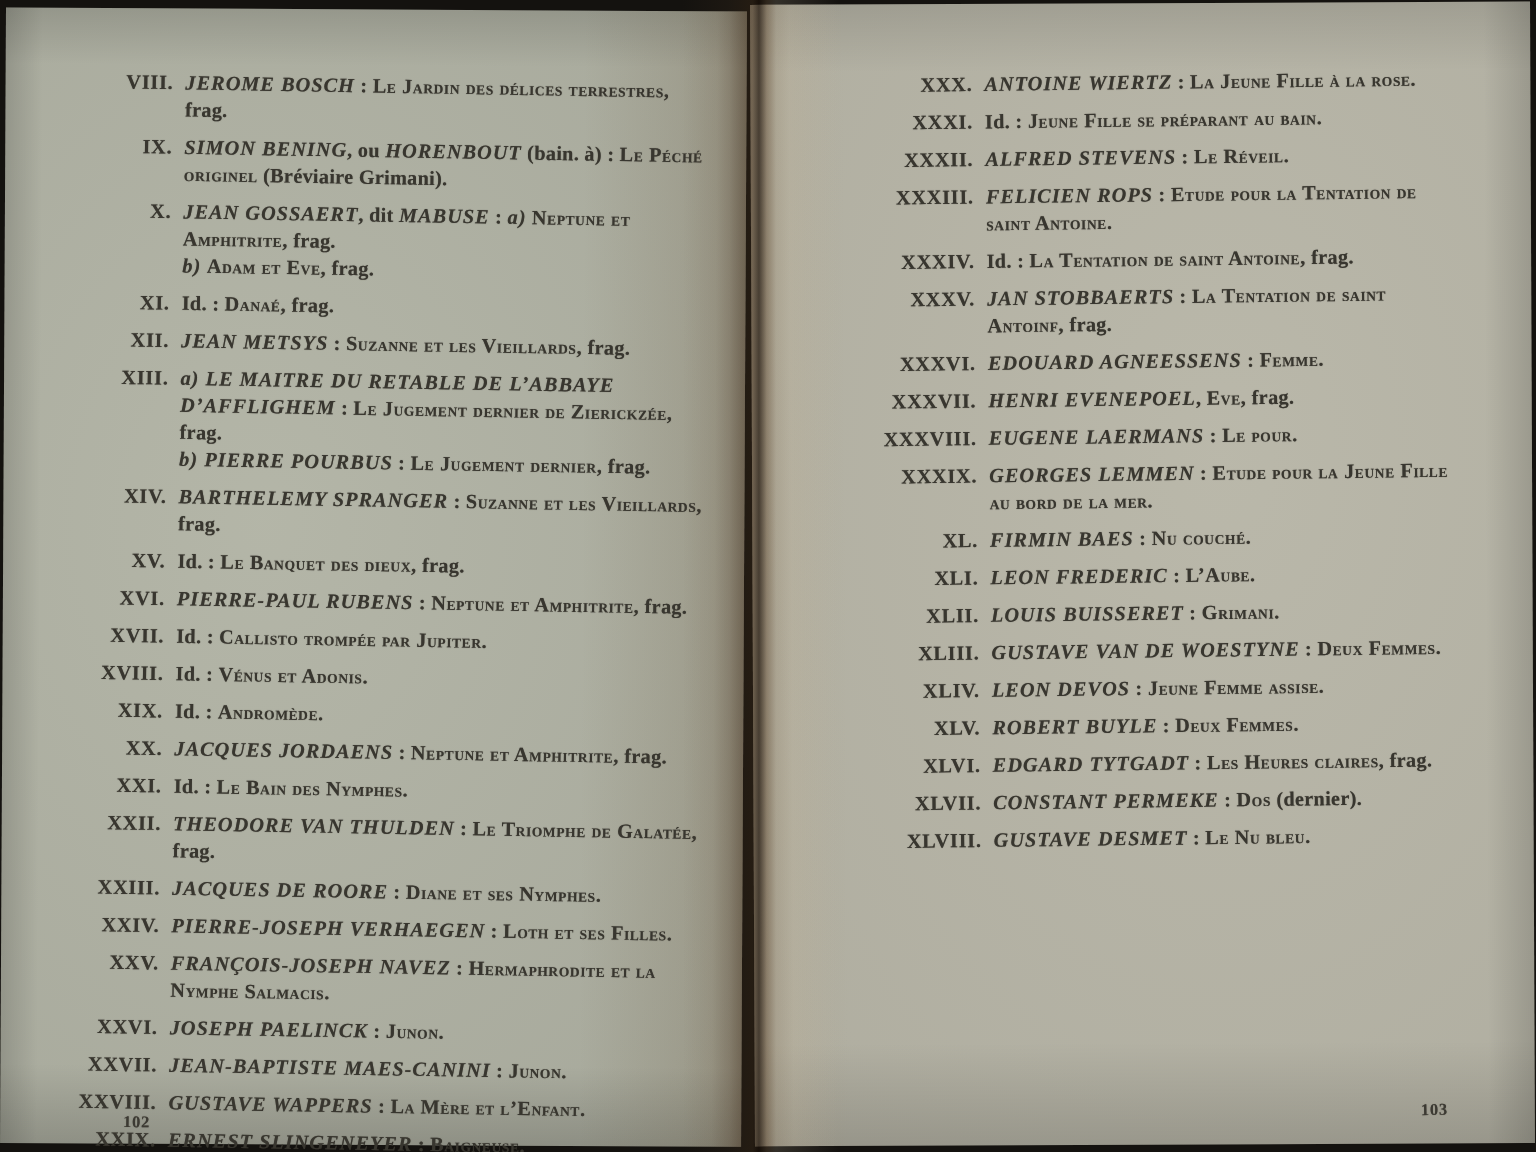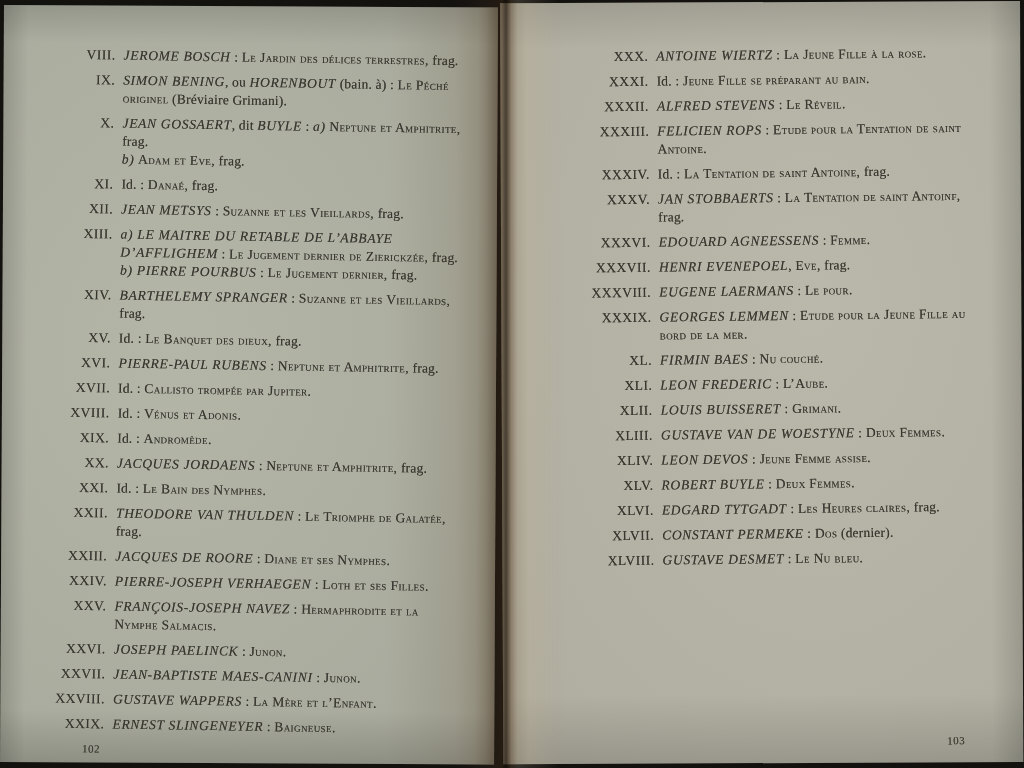--- a/index.html
+++ b/index.html
@@ -1,21 +1,21 @@
 <!DOCTYPE html>
 <html><head>
 <meta charset="utf-8">
 <style>
   html,body{margin:0;padding:0;}
   body{
     width:1024px;height:768px;overflow:hidden;
     background:#14120f;
     font-family:"Liberation Serif","DejaVu Serif",serif;
   }
-  .photo{position:relative;width:1024px;height:644px;}
+  .photo{position:relative;width:1024px;height:644px;font-weight:bold;}
 
   
   .page{
     position:absolute;
     color:#38362f;
   }
   .page-left{
     left:4px;top:5px;width:494px;height:757px;
     background-color:#afb1a3;
     background-image:
@@ -93,21 +93,21 @@
         </div>
         <div class="entry">
           <span class="num">IX.</span>
           <span class="body">
             <div class="line"><span class="seg-i">SIMON BENING</span><span class="seg-r">, ou </span><span class="seg-i">HORENBOUT</span><span class="seg-r"> (bain. à) : </span><span class="seg-sc">Le Péché originel</span><span class="seg-r"> (Bréviaire Grimani).</span></div>
           </span>
         </div>
         <div class="entry">
           <span class="num">X.</span>
           <span class="body">
-            <div class="line"><span class="seg-i">JEAN GOSSAERT</span><span class="seg-r">, dit </span><span class="seg-i">BUYLE</span><span class="seg-r"> : </span><span class="seg-i">a)</span><span class="seg-r"> </span><span class="seg-sc">Neptune et Amphitrite,</span><span class="seg-r"> frag.</span></div>
+            <div class="line"><span class="seg-i">JEAN GOSSAERT</span><span class="seg-r">, dit </span><span class="seg-i">MABUSE</span><span class="seg-r"> : </span><span class="seg-i">a)</span><span class="seg-r"> </span><span class="seg-sc">Neptune et Amphitrite,</span><span class="seg-r"> frag.</span></div>
             <div class="line"><span class="seg-i">b)</span><span class="seg-r"> </span><span class="seg-sc">Adam et Eve,</span><span class="seg-r"> frag.</span></div>
           </span>
         </div>
         <div class="entry">
           <span class="num">XI.</span>
           <span class="body">
             <div class="line"><span class="seg-r">Id. : </span><span class="seg-sc">Danaé,</span><span class="seg-r"> frag.</span></div>
           </span>
         </div>
         <div class="entry">

